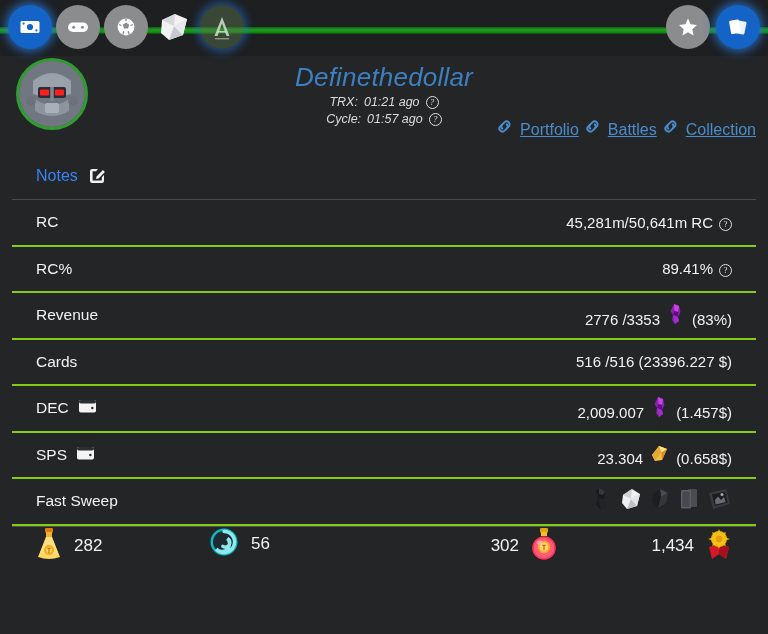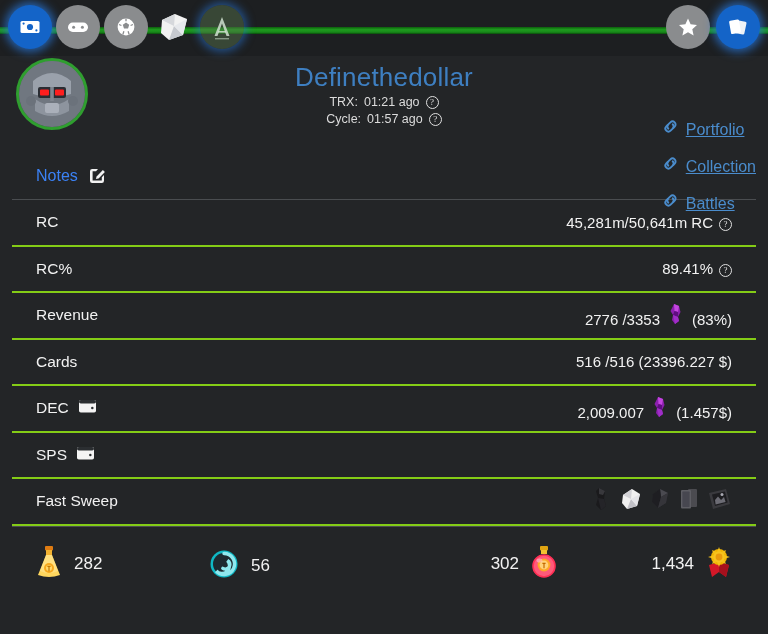--- a/index.html
+++ b/index.html
@@ -74,20 +74,21 @@
     border-radius: 50%;
     border: 3px solid #2f9e2f;
     background: radial-gradient(circle at 50% 38%, #9aa2ac 0%, #6f7680 45%, #3b4048 100%);
     overflow: hidden;
   }
   .avatar svg { position: absolute; left: 0; top: 0; }
   .titlewrap {
     position: absolute;
     left: 0; right: 0; top: 0;
     text-align: center;
+    font-style: italic;
   }
   .title {
     font-size: 26px;
     color: #3e7fc1;
     line-height: 34px;
     padding-top: 4px;
     letter-spacing: .2px;
   }
   .substat {
     font-size: 12.5px;
@@ -104,22 +105,22 @@
     border: 1.3px solid #e0e0e0;
     border-radius: 50%;
     align-items: center; justify-content: center;
     font-size: 9px; line-height: 1;
     color: #e0e0e0;
     font-family: "Liberation Serif", serif;
   }
   .links {
     position: absolute;
     right: 12px; top: 62px;
-    display: flex; flex-direction: column;
-    gap: 14px;
+    display: flex; flex-direction: row;
+    gap: 5px;
   }
   .link-row {
     display: flex; align-items: center; gap: 7px;
     font-size: 16px;
     color: #4a8ccc;
     line-height: 22px;
   }
   .chain-icon { flex: 0 0 auto; }
 
   
@@ -148,21 +149,21 @@
   .row-value {
     font-size: 15px; color: #f2f2f2;
     display: flex; align-items: flex-end; gap: 6px;
     white-space: nowrap;
   }
   .sweep-icons { display: flex; align-items: center; gap: 5px; }
 
   
   .bottom {
     height: 58px;
-    display: flex; align-items: flex-end;
+    display: flex; align-items: flex-start;
     padding: 0 22px;
     border-top: 1px solid #4a4d50;
     margin: 0 12px;
   }
   .bcell {
     display: flex; align-items: center; gap: 10px;
     font-size: 17px; color: #f2f2f2;
     flex: 1 1 0;
   }
   .bcell.right { justify-content: flex-end; }
@@ -283,30 +284,30 @@
       </span>
       <span>Portfolio</span>
     </a>
     <a class="link-row" href="#">
       <span class="chain-icon">
         <svg width="17" height="17" viewBox="0 0 17 17">
           <path d="M6.3 10.7 A3 3 0 0 1 6.3 6.4 L8.4 4.3 A3 3 0 0 1 12.7 8.6 L11.3 10" stroke="#4a8ccc" stroke-width="1.9" fill="none" stroke-linecap="round"></path>
           <path d="M10.7 6.3 A3 3 0 0 1 10.7 10.6 L8.6 12.7 A3 3 0 0 1 4.3 8.4 L5.7 7" stroke="#4a8ccc" stroke-width="1.9" fill="none" stroke-linecap="round"></path>
         </svg>
       </span>
-      <span>Collection</span>
+      <span>Battles</span>
     </a>
     <a class="link-row" href="#">
       <span class="chain-icon">
         <svg width="17" height="17" viewBox="0 0 17 17">
           <path d="M6.3 10.7 A3 3 0 0 1 6.3 6.4 L8.4 4.3 A3 3 0 0 1 12.7 8.6 L11.3 10" stroke="#4a8ccc" stroke-width="1.9" fill="none" stroke-linecap="round"></path>
           <path d="M10.7 6.3 A3 3 0 0 1 10.7 10.6 L8.6 12.7 A3 3 0 0 1 4.3 8.4 L5.7 7" stroke="#4a8ccc" stroke-width="1.9" fill="none" stroke-linecap="round"></path>
         </svg>
       </span>
-      <span>Battles</span>
+      <span>Collection</span>
     </a>
   </div>
 </div>
 
 <div class="notes-row">
   <span class="notes-label">Notes</span>
   <span class="notes-edit">
     <svg width="19" height="19" viewBox="0 0 19 19">
       <path d="M2 5.2 A2.2 2.2 0 0 1 4.2 3 H10 L8 5.2 H4.6 V14.4 H13.8 V11.2 L16 9 V14.8 A2.2 2.2 0 0 1 13.8 17 H4.2 A2.2 2.2 0 0 1 2 14.8 Z" fill="#f2f2f2"></path>
       <path d="M8.6 10.4 L14.9 4.1 L16.9 6.1 L10.6 12.4 L7.9 13.1 Z" fill="#f2f2f2"></path>
@@ -381,20 +382,32 @@
   <div class="row">
     <span class="row-label">
       <span>SPS</span>
       <span>
         <svg width="19" height="16" viewBox="0 0 19 16">
           <rect x="1" y="2" width="17" height="12.5" rx="1.8" fill="#f4f4f4"></rect>
           <rect x="1" y="2" width="17" height="3.6" rx="1.8" fill="#2b2e31"></rect>
           <circle cx="14.3" cy="10" r="1.25" fill="#2b2e31"></circle>
         </svg>
       </span>
+    </span>
+    <span class="row-value">
+      <span>23.304</span>
+      <span>
+        <svg width="21" height="21" viewBox="0 0 21 21">
+          <path d="M3 12 L10 3 L18 6 L13 17 L6 18 Z" fill="#f0c040"></path>
+          <path d="M10 3 L18 6 L12.5 9.5 Z" fill="#ffe680"></path>
+          <path d="M3 12 L10 3 L12.5 9.5 L6 18 Z" fill="#e8a838"></path>
+          <path d="M12.5 9.5 L18 6 L13 17 Z" fill="#d98b2a"></path>
+        </svg>
+      </span>
+      <span>(0.658$)</span>
     </span>
   </div>
 
 
   <div class="row">
     <span class="row-label">Fast Sweep</span>
     <span class="sweep-icons">
       <span>
         <svg width="24" height="26" viewBox="0 0 24 26">
           <path d="M9 2 L15 5 L14 13 L16 20 L11 24 L6 19 L8 12 L6 5 Z" fill="#1a1a1c"></path>

